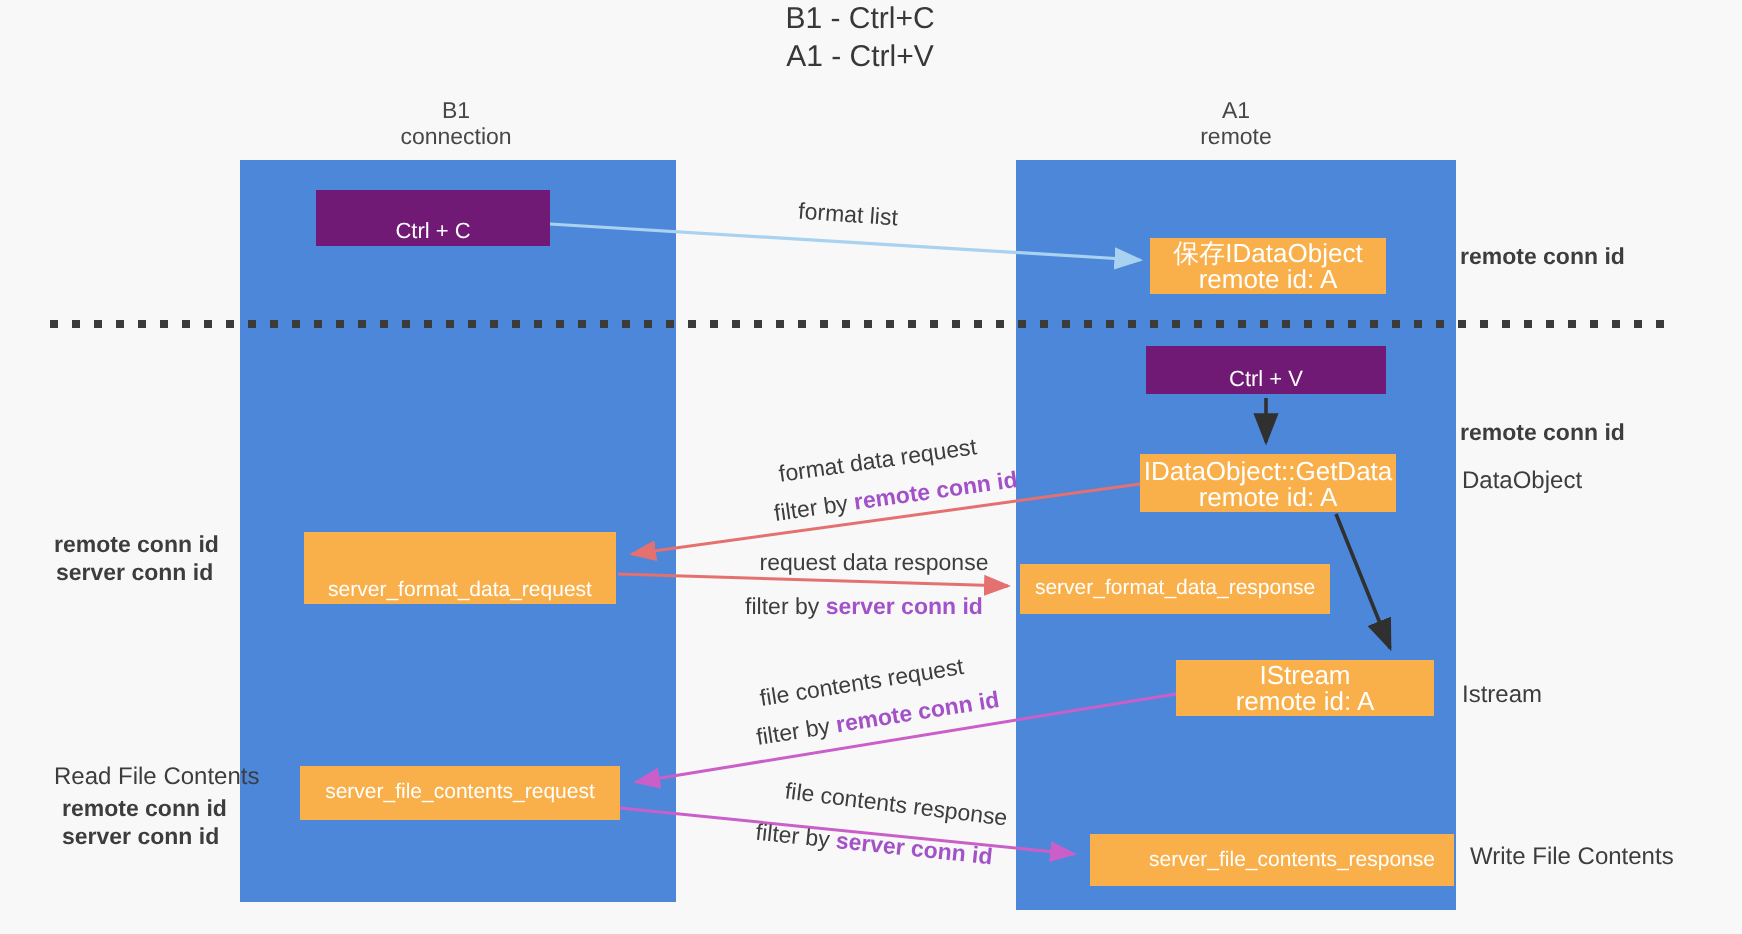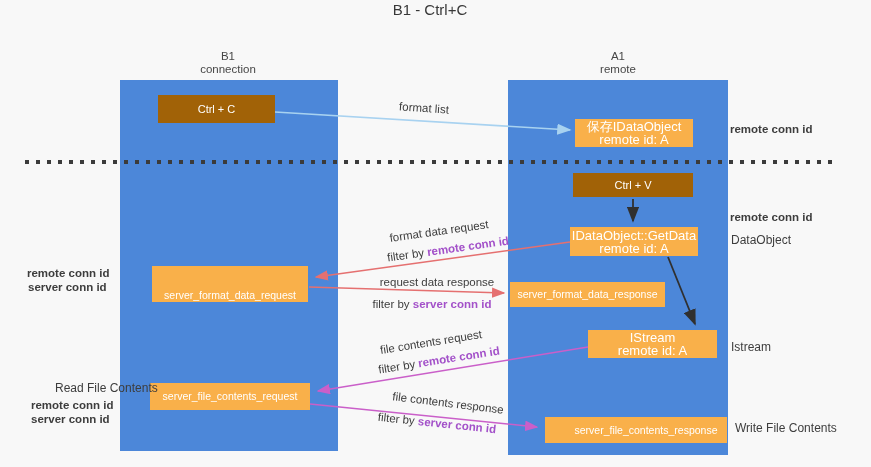--- a/index.html
+++ b/index.html
@@ -7,37 +7,38 @@
           font-family:"Liberation Sans","DejaVu Sans",sans-serif;overflow:hidden;}
   .title{position:absolute;left:0;top:8;width:860px;text-align:center;
          font-size:15px;line-height:19px;color:#383838;}
   .colhead{position:absolute;width:200px;text-align:center;font-size:11.5px;
            line-height:13px;color:#474747;top:50px;}
   .lifeline{position:absolute;background:#4c87d9;z-index:1;}
   svg.arrows{position:absolute;left:0;top:0;z-index:2;pointer-events:none;}
   .box{position:absolute;z-index:3;display:flex;flex-direction:column;align-items:center;
        justify-content:center;color:#fff;font-size:11px;line-height:13px;text-align:center;
        background:#f9b04a;white-space:nowrap;}
-  .box.green{background:#a16207;}
+  .box.green{background:#701a75;justify-content:flex-end;}
   .box .sub{font-size:13px;}
   .alabel{position:absolute;z-index:4;white-space:nowrap;font-size:11.5px;color:#3d3d3d;
           transform-origin:center;}
   .alabel.ctr{transform:translate(-50%,-50%);}
   .purple{color:#a351c9;font-weight:bold;}
   .greentx{color:#50b15c;font-weight:bold;}
   .side{position:absolute;z-index:4;white-space:nowrap;font-size:11.5px;color:#3d3d3d;}
   .side.b{font-weight:bold;}
 </style>
 </head>
 <body>
 
 <div class="canvas">
 
   <div class="title">
     <div>B1 - Ctrl+C</div>
+    <div>A1 - Ctrl+V</div>
   </div>
 
   <div class="colhead" style="left:128px;">
     <div>B1</div>
     <div>connection</div>
   </div>
   <div class="colhead" style="left:518px;">
     <div>A1</div>
     <div>remote</div>
   </div>
@@ -136,17 +137,17 @@
   </div>
 
   <div class="side b purple" style="left:730px;top:123px;">remote conn id</div>
   <div class="side b purple" style="left:730px;top:211px;">remote conn id</div>
   <div class="side" style="left:731px;top:233px;font-size:12px;">DataObject</div>
   <div class="side" style="left:731px;top:340px;font-size:12px;">Istream</div>
   <div class="side" style="left:735px;top:421px;font-size:12px;">Write File Contents</div>
 
   <div class="side b purple" style="left:27px;top:267px;">remote conn id</div>
   <div class="side b greentx" style="left:28px;top:281px;">server conn id</div>
-  <div class="side" style="left:27px;top:381px;font-size:12px;margin-left:28px;">Read File Contents</div>
+  <div class="side" style="left:27px;top:381px;font-size:12px;">Read File Contents</div>
   <div class="side b purple" style="left:31px;top:399px;">remote conn id</div>
   <div class="side b greentx" style="left:31px;top:413px;">server conn id</div>
 
 </div>
 
 </body></html>

